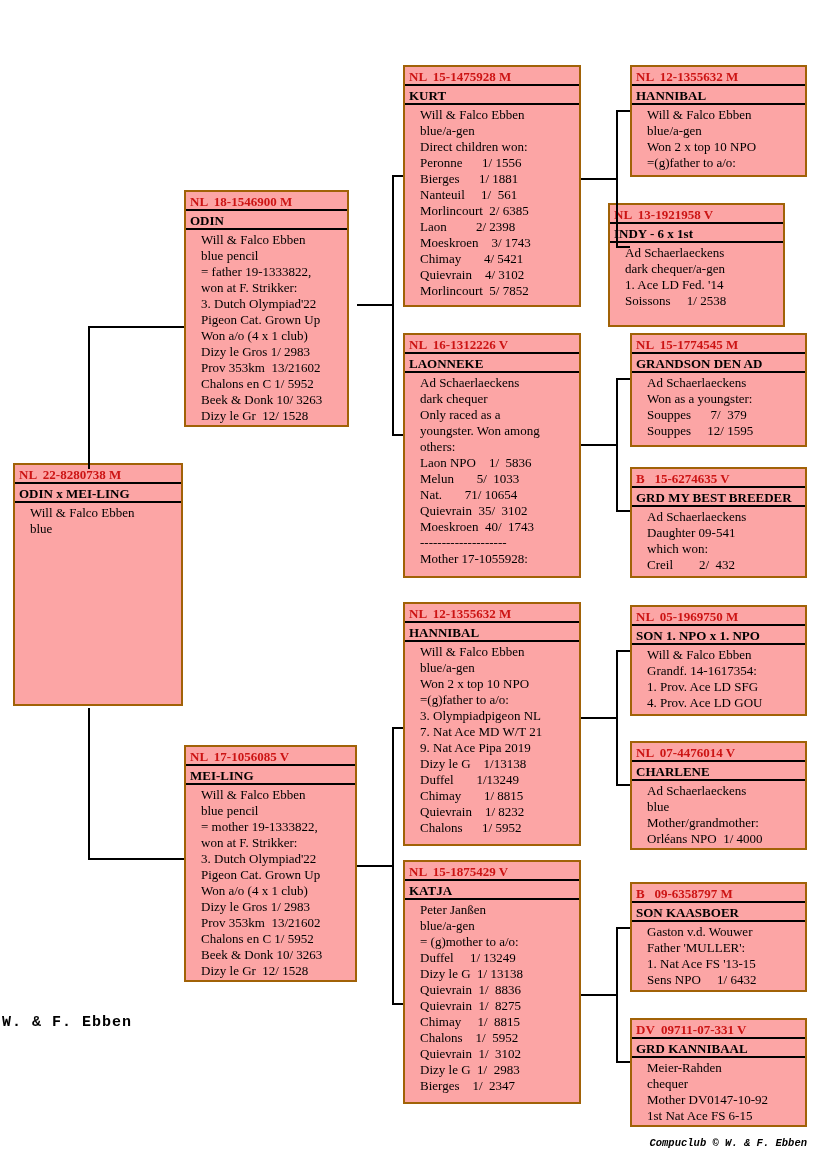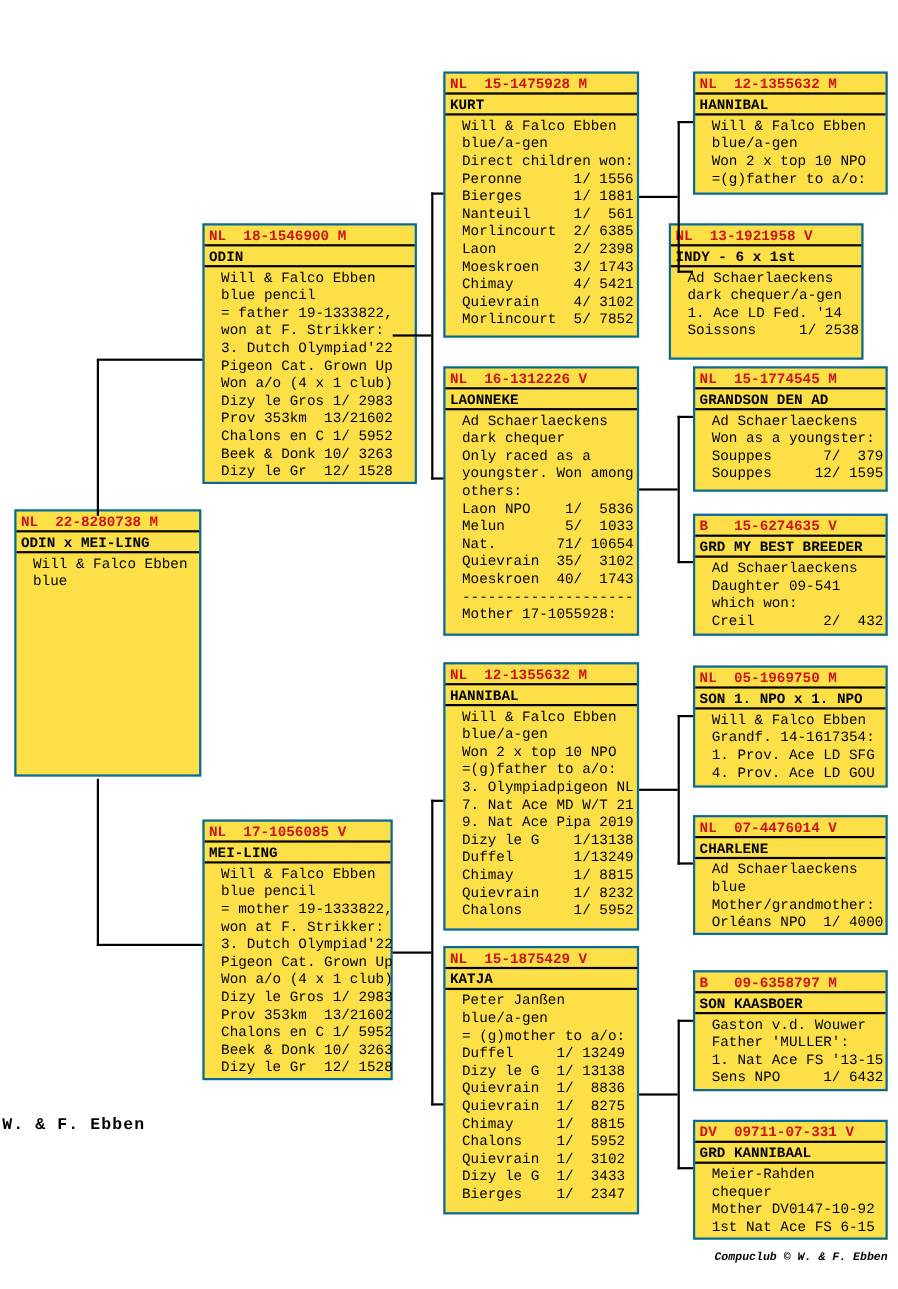--- a/index.html
+++ b/index.html
@@ -19,22 +19,23 @@
     left: 0; top: 7px;
     width: 816px;
     text-align: center;
     font-family: "Liberation Sans", sans-serif;
     font-size: 19px;
     white-space: pre;
     color: #000;
   }
   .pbox {
     position: absolute;
-    border: 2px solid #0369a1;
-    background: #fde047;
+    border: 2px solid #a16207;
+    background: #fca5a5;
+    font-family: Liberation Serif, serif;
   }
   .ring {
     height: 19px;
     padding: 2px 4px 0 4px;
     font-size: 13px;
     font-weight: bold;
     color: var(--red);
     white-space: pre;
     border-bottom: 2px solid #000;
   }
@@ -84,21 +85,21 @@
 
   <div class="pbox" style="left:13px;top:463px;width:170px;height:243px">
     <div class="ring">NL  22-8280738 M</div>
     <div class="bname">ODIN x MEI-LING</div>
     <div class="bbody">
         <div class="bline">Will &amp; Falco Ebben</div>
         <div class="bline">blue</div>
       </div>
   </div>
 
-  <div class="pbox" style="left:184px;top:203px;width:195px;height:237px">
+  <div class="pbox" style="left:184px;top:190px;width:165px;height:237px">
     <div class="ring">NL  18-1546900 M</div>
     <div class="bname">ODIN</div>
     <div class="bbody">
         <div class="bline">Will &amp; Falco Ebben</div>
         <div class="bline">blue pencil</div>
         <div class="bline">= father 19-1333822,</div>
         <div class="bline">won at F. Strikker:</div>
         <div class="bline">3. Dutch Olympiad'22</div>
         <div class="bline">Pigeon Cat. Grown Up</div>
         <div class="bline">Won a/o (4 x 1 club)</div>
@@ -193,21 +194,21 @@
         <div class="bline">Peter Janßen</div>
         <div class="bline">blue/a-gen</div>
         <div class="bline">= (g)mother to a/o:</div>
         <div class="bline">Duffel     1/ 13249</div>
         <div class="bline">Dizy le G  1/ 13138</div>
         <div class="bline">Quievrain  1/  8836</div>
         <div class="bline">Quievrain  1/  8275</div>
         <div class="bline">Chimay     1/  8815</div>
         <div class="bline">Chalons    1/  5952</div>
         <div class="bline">Quievrain  1/  3102</div>
-        <div class="bline">Dizy le G  1/  3433</div>
+        <div class="bline">Dizy le G  1/  2983</div>
         <div class="bline">Bierges    1/  2347</div>
       </div>
   </div>
 
   <div class="pbox" style="left:630px;top:65px;width:177px;height:112px">
     <div class="ring">NL  12-1355632 M</div>
     <div class="bname">HANNIBAL</div>
     <div class="bbody">
         <div class="bline">Will &amp; Falco Ebben</div>
         <div class="bline">blue/a-gen</div>

